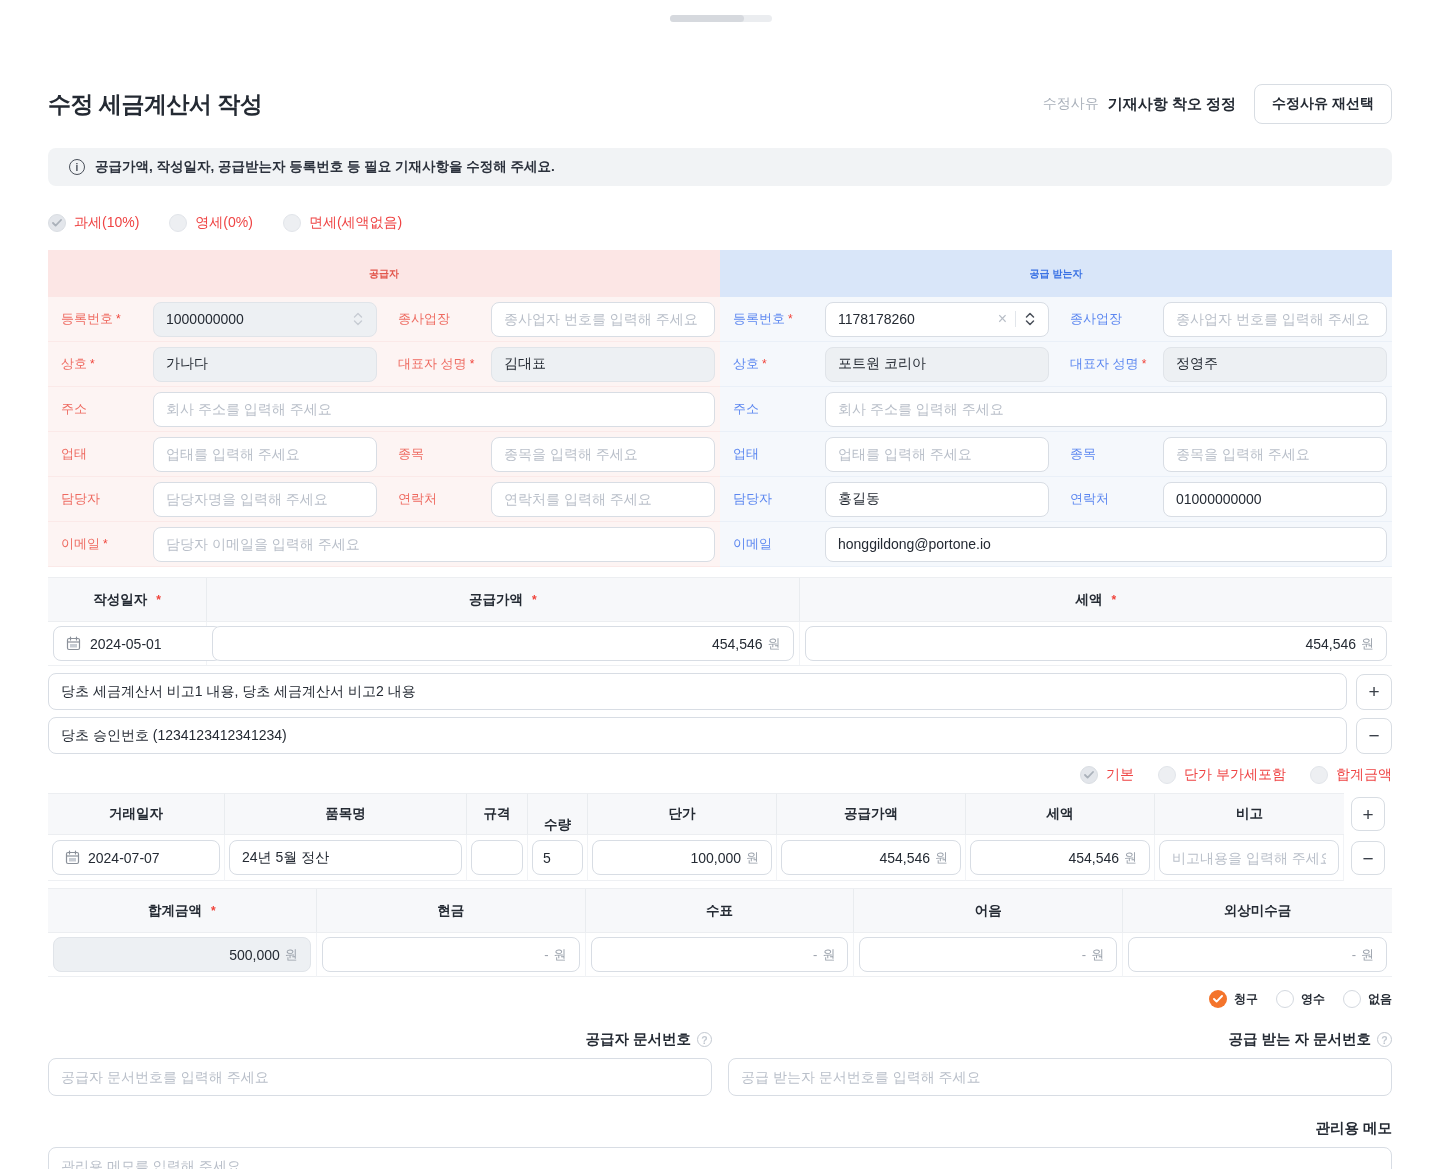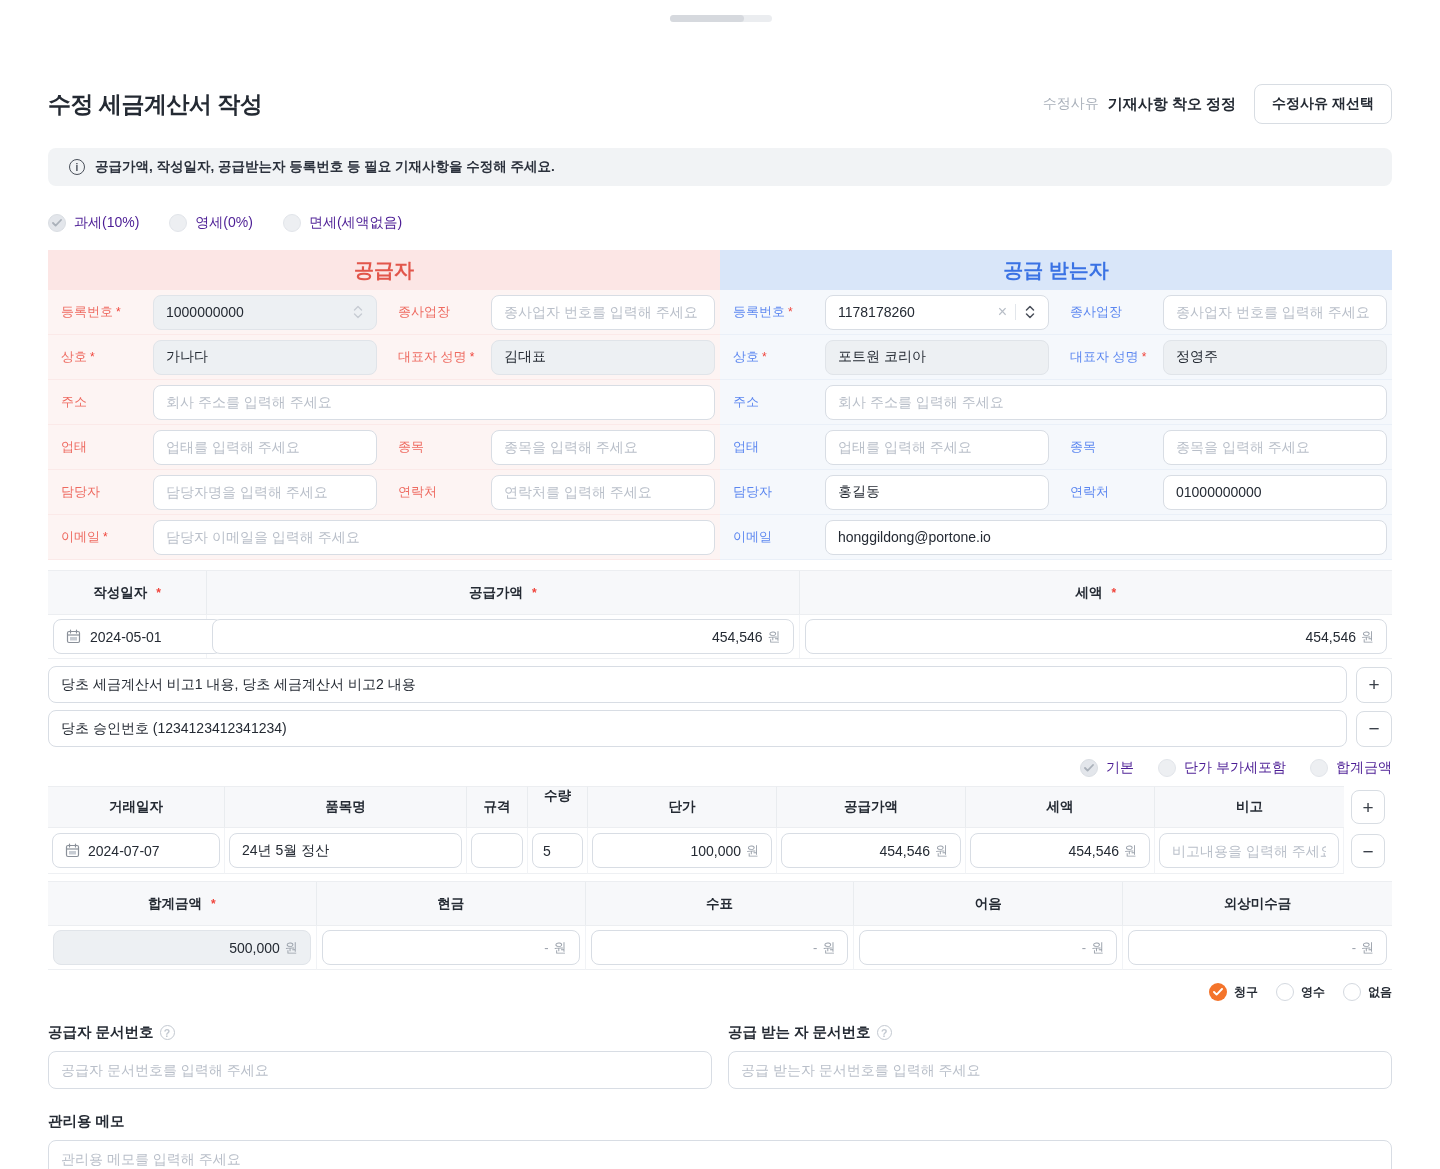--- a/index.html
+++ b/index.html
@@ -24,26 +24,26 @@
 
   
   .radio-row { display:flex; align-items:center; gap:30px; }
   .radio-item { display:flex; align-items:center; gap:8px; font-size:14px; }
   .radio { width:18px; height:18px; border-radius:50%; display:inline-flex; align-items:center; justify-content:center; flex:0 0 auto; }
   .radio svg { display:block; }
   .r-off { background:#fff; border:1.5px solid #d4d9e0; }
   .r-off-dis { background:#edeff2; border:1px solid #e2e5ea; }
   .r-on-dis { background:#e3e6eb; border:1px solid #dadee3; }
   .r-on-orange { background:#f4742b; }
-  .dis-text { color:#4c1d95; }
+  .dis-text { color:#ef4444; }
   .tax-radios { margin-top:28px; }
 
   
   .party { display:grid; grid-template-columns:1fr 1fr; margin-top:18px; }
-  .party-header { height:40px; display:flex; align-items:center; justify-content:center; font-size:20px; font-weight:700; }
+  .party-header { height:47px; display:flex; align-items:center; justify-content:center; font-size:10px; font-weight:700; }
   .sup .party-header { background:#fce6e5; color:#e2564b; }
   .rec .party-header { background:#d9e6f9; color:#3a72e4; }
   .p-row { display:grid; height:45px; align-items:center; }
   .sup .p-row { background:#fdf4f3; border-bottom:1px solid #fbe9e8; }
   .rec .p-row { background:#f5f8fc; border-bottom:1px solid #eaf0f8; }
   .p-row.cols2 { grid-template-columns:100px 1fr; }
   .p-row.cols4 { grid-template-columns:100px 1fr 104px 1fr; }
   .p-label { font-size:13px; padding-left:13px; display:flex; gap:3px; align-items:center; }
   .p-label.l2 { padding-left:16px; }
   .sup .p-label { color:#ee6a60; }
@@ -92,21 +92,21 @@
   .totals { margin-top:7px; }
   .tot-grid { display:grid; grid-template-columns:repeat(5,1fr); }
   .tot-vals .vcell { padding:4px 5px; border-bottom:1px solid #eef0f3; border-right:1px solid #f1f3f6; }
   .tot-vals .vcell:last-child { border-right:none; }
 
   .receipt-radios { margin-top:13px; justify-content:flex-end; gap:18px; }
   .receipt-radios .radio-item { font-size:12px; font-weight:600; color:#242a33; gap:7px; }
 
   
   .docs { display:grid; grid-template-columns:1fr 1fr; gap:16px; margin-top:22px; }
-  .field-label { font-size:14.5px; font-weight:700; display:flex; align-items:center; gap:6px; color:#242a33; }
+  .field-label { font-size:14.5px; font-weight:700; display:flex; align-items:center; gap:6px; color:#242a33;justify-content:flex-end; }
   .docs input.ctl, .admin input.ctl { margin-top:9px; height:38px; }
   .admin { margin-top:23px; }
 
   .icon-circle { width:16px; height:16px; border-radius:50%; display:inline-flex; align-items:center; justify-content:center; flex:0 0 auto; }
   .q-icon { border:1.4px solid #c3c9d1; color:#c3c9d1; font-size:10.5px; font-weight:700; width:15px; height:15px; }
   .i-icon { border:1.4px solid #4a505a; color:#4a505a; font-size:10px; font-weight:700; }
   .clear-x { color:#b7bdc6; font-size:16px; cursor:pointer; }
 </style>
 </head>
 <body>
@@ -380,21 +380,21 @@
     <div class="items-grid">
       <div class="cell head-cells tbl-head" style="border-right:1px solid #e9ecef;height:42px;display:flex;align-items:center;justify-content:center;font-size:13.5px;font-weight:600;">
           <span>거래일자</span>
         </div>
       <div class="cell head-cells" style="border-right:1px solid #e9ecef;border-top:1px solid #eceef1;border-bottom:1px solid #eceef1;height:42px;display:flex;align-items:center;justify-content:center;font-size:13.5px;font-weight:600;">
           <span>품목명</span>
         </div>
       <div class="cell head-cells" style="border-right:1px solid #e9ecef;border-top:1px solid #eceef1;border-bottom:1px solid #eceef1;height:42px;display:flex;align-items:center;justify-content:center;font-size:13.5px;font-weight:600;">
           <span>규격</span>
         </div>
-      <div class="cell head-cells" style="border-right:1px solid #e9ecef;border-top:1px solid #eceef1;border-bottom:1px solid #eceef1;height:42px;display:flex;align-items:flex-start;justify-content:center;font-size:13.5px;font-weight:600;">
+      <div class="cell head-cells" style="border-right:1px solid #e9ecef;border-top:1px solid #eceef1;border-bottom:1px solid #eceef1;height:42px;display:flex;align-items:flex-end;justify-content:center;font-size:13.5px;font-weight:600;">
           <span>수량</span>
         </div>
       <div class="cell head-cells" style="border-right:1px solid #e9ecef;border-top:1px solid #eceef1;border-bottom:1px solid #eceef1;height:42px;display:flex;align-items:center;justify-content:center;font-size:13.5px;font-weight:600;">
           <span>단가</span>
         </div>
       <div class="cell head-cells" style="border-right:1px solid #e9ecef;border-top:1px solid #eceef1;border-bottom:1px solid #eceef1;height:42px;display:flex;align-items:center;justify-content:center;font-size:13.5px;font-weight:600;">
           <span>공급가액</span>
         </div>
       <div class="cell head-cells" style="border-right:1px solid #e9ecef;border-top:1px solid #eceef1;border-bottom:1px solid #eceef1;height:42px;display:flex;align-items:center;justify-content:center;font-size:13.5px;font-weight:600;">
           <span>세액</span>

